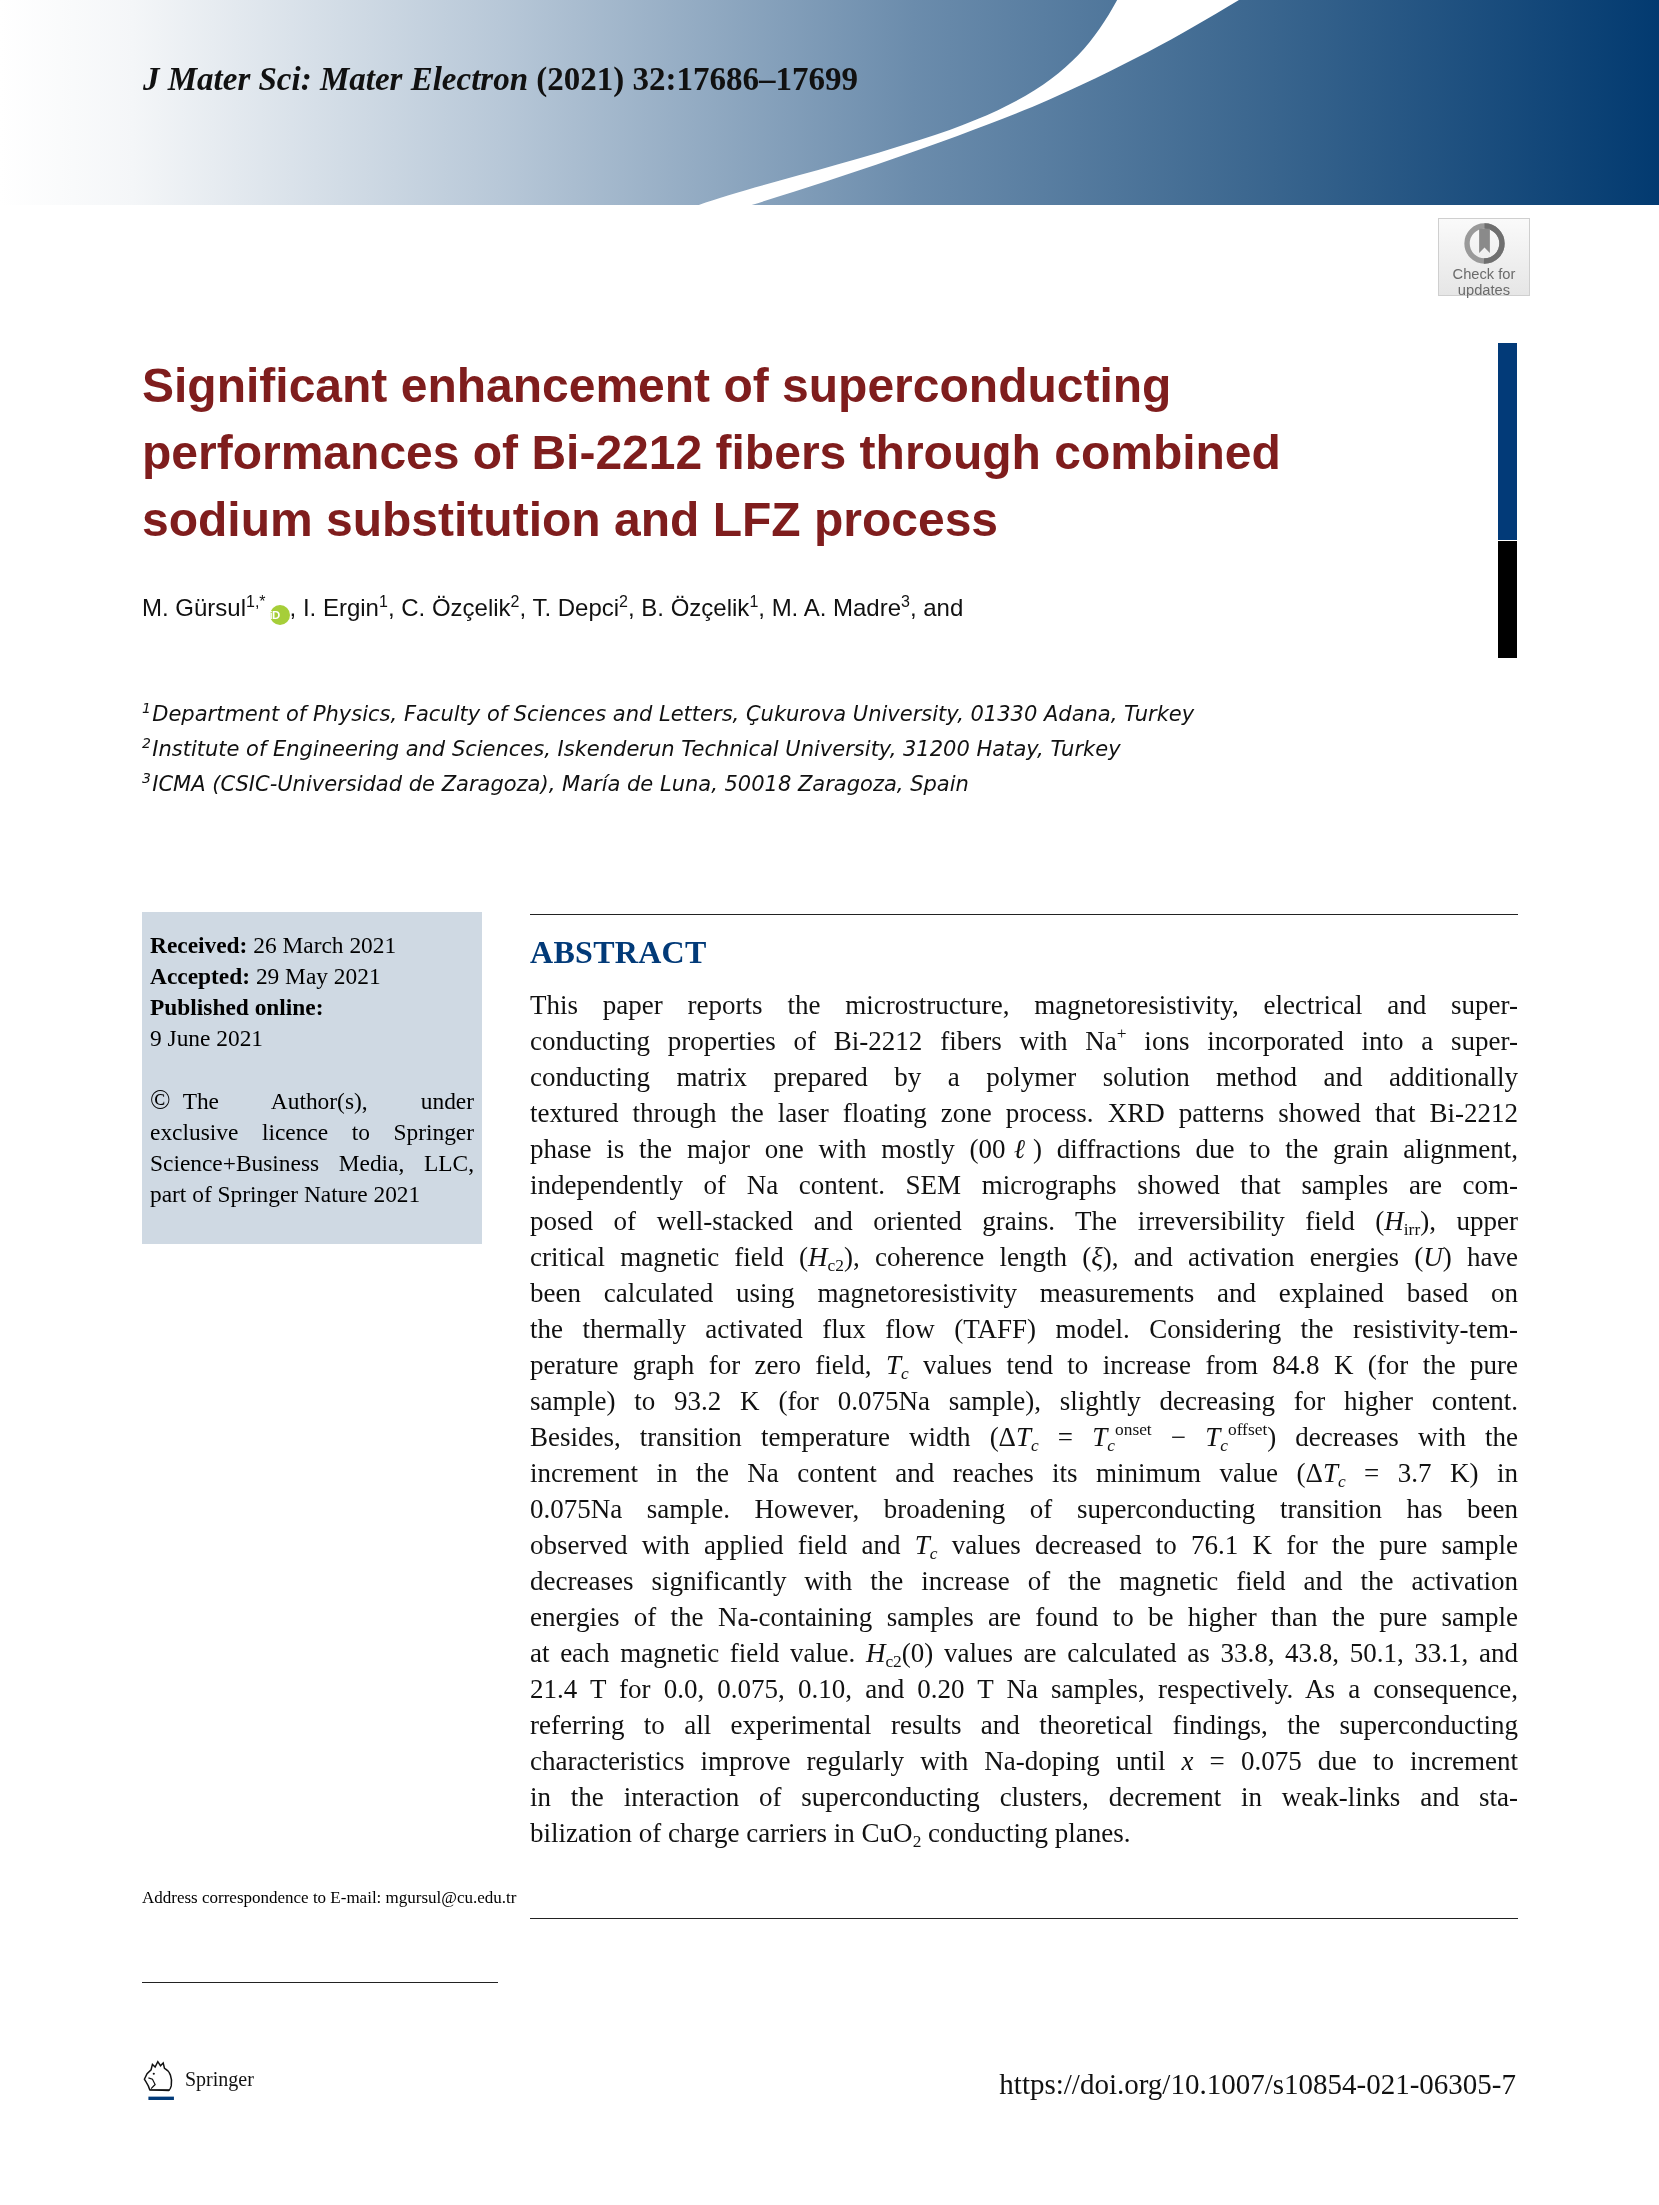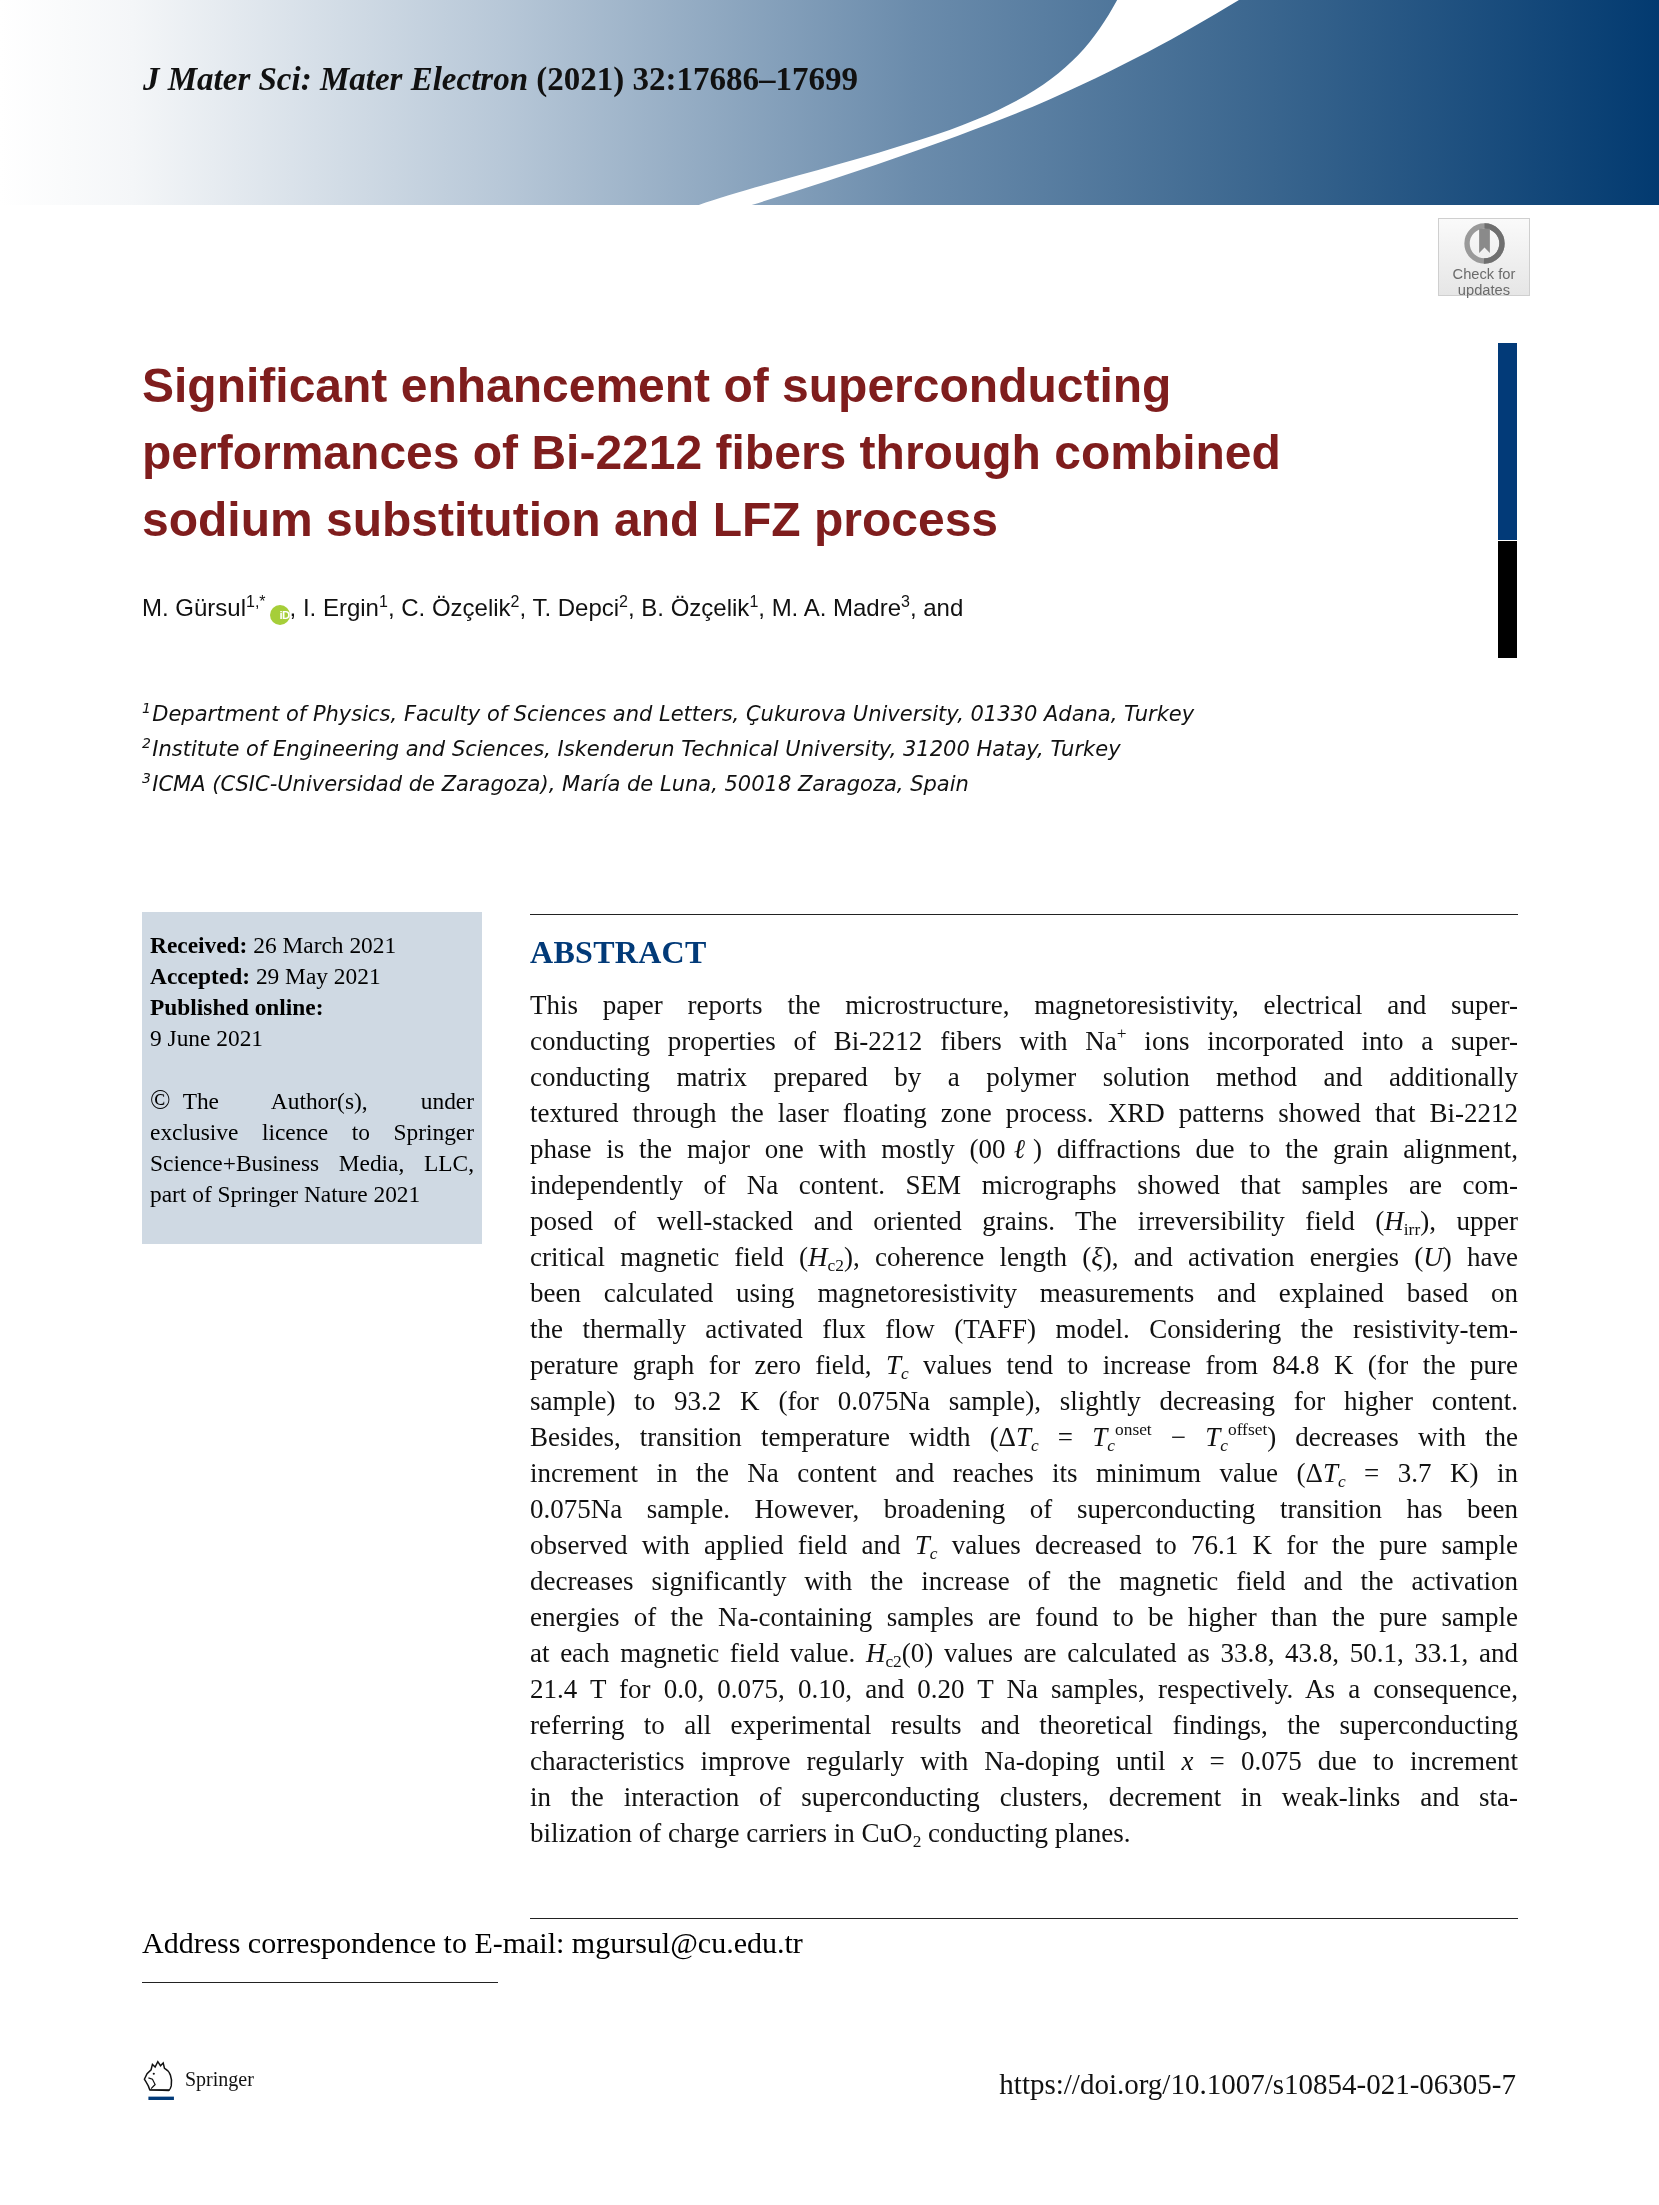--- a/index.html
+++ b/index.html
@@ -41,21 +41,21 @@
   #title div { white-space: nowrap; }
 
   
   #authors {
     left: 142px; top: 590px; width: 1205px;
     font-family: "Liberation Sans", sans-serif; font-size: 24px; line-height: 36px; color: #111;
   }
   #authors sup { font-size: 16px; line-height: 0; vertical-align: 9.4px; }
   .orcid {
     display: inline-block; width: 20px; height: 20px; border-radius: 50%;
-    background: #a6ce39; color: #fff; font-size: 11.4px; line-height: 20px; text-align: right;
+    background: #a6ce39; color: #fff; font-size: 11.4px; line-height: 20px; text-align: left;
     vertical-align: -2.7px; margin-left: 4px; font-weight: bold; letter-spacing: -0.7px;
   }
 
   
   #affiliations {
     left: 142px; top: 697px; width: 1272px;
     font-family: "DejaVu Sans", sans-serif; font-style: italic; font-size: 21px; line-height: 35px; color: #111;
   }
   #affiliations sup { font-size: 14px; line-height: 0; vertical-align: 8px; margin-right: 1.3px; }
   #affiliations div { white-space: nowrap; }
@@ -86,22 +86,22 @@
   #abstract-body .ln { display: block; text-align: justify; text-align-last: justify; white-space: nowrap; height: 36px; }
   #abstract-body .ln.last { text-align-last: left; }
   #abstract-body i { font-style: italic; }
   #abstract-body sub { font-size: 17.4px; line-height: 0; vertical-align: -5.4px; }
   #abstract-body sup { font-size: 17.4px; line-height: 0; vertical-align: 10.7px; }
   #abstract-rule-bottom { left: 530px; top: 1918px; width: 988px; height: 1.3px; background: #222; }
 
   
   #footnote-rule { left: 142px; top: 1982px; width: 356px; height: 1.3px; background: #222; }
   #correspondence {
-    left: 142px; top: 1928px; white-space: nowrap;
-    font-family: "Liberation Serif", serif; font-size: 30px; line-height: 29.4px;
+    left: 142px; top: 1883px; white-space: nowrap;
+    font-family: "Liberation Serif", serif; font-size: 17px; line-height: 29.4px;
   }
 
   
   #springer-logo { left: 143px; top: 2059px; width: 161px; height: 43px; }
   #springer-text {
     left: 185px; top: 2063px;
     font-family: "Liberation Serif", serif; font-size: 20px; line-height: 33px; color: #111;
   }
   #doi {
     left: 967px; top: 2068px; width: 549px; text-align: right; white-space: nowrap;

